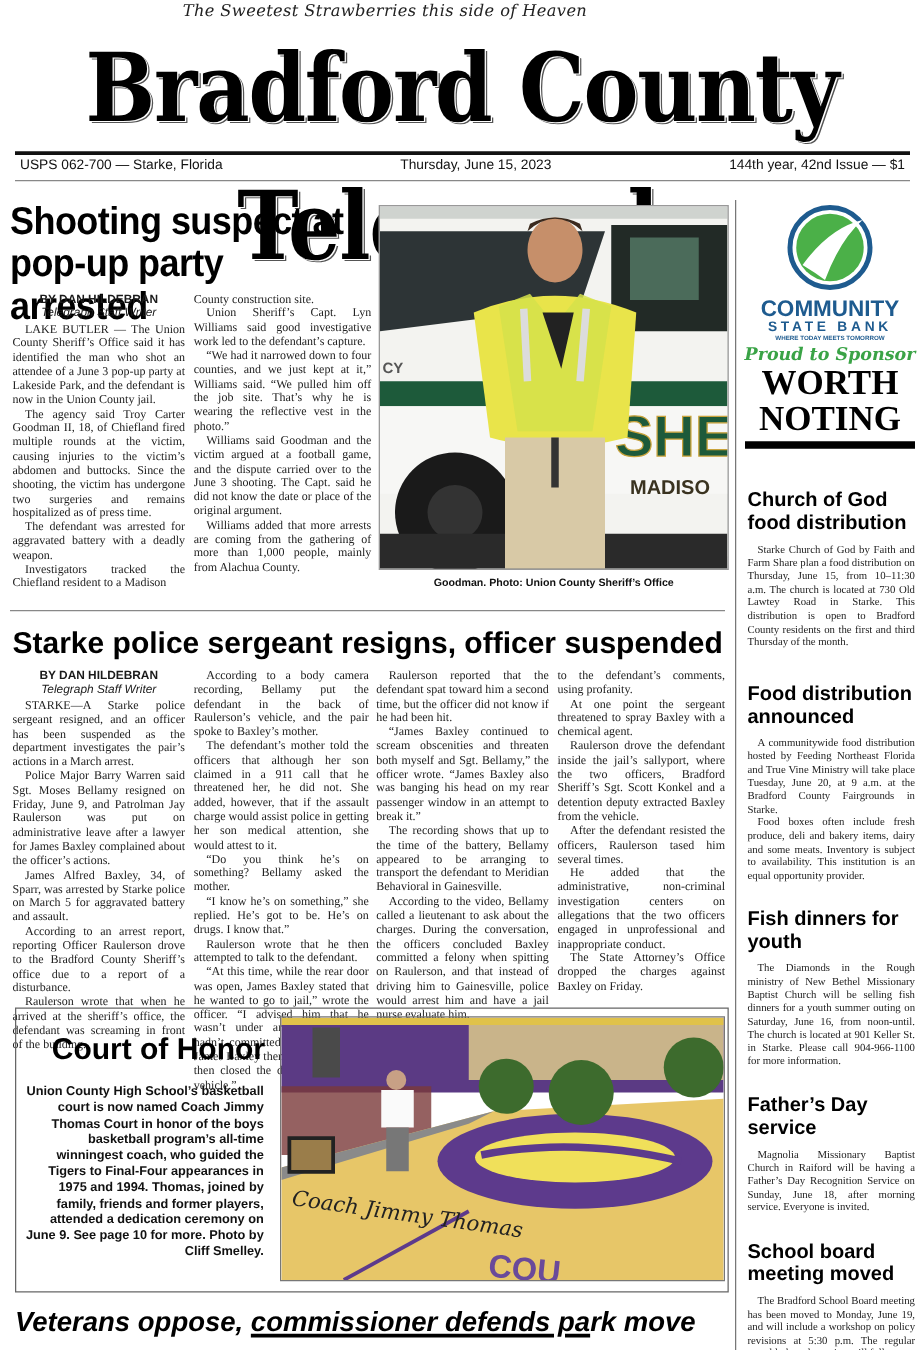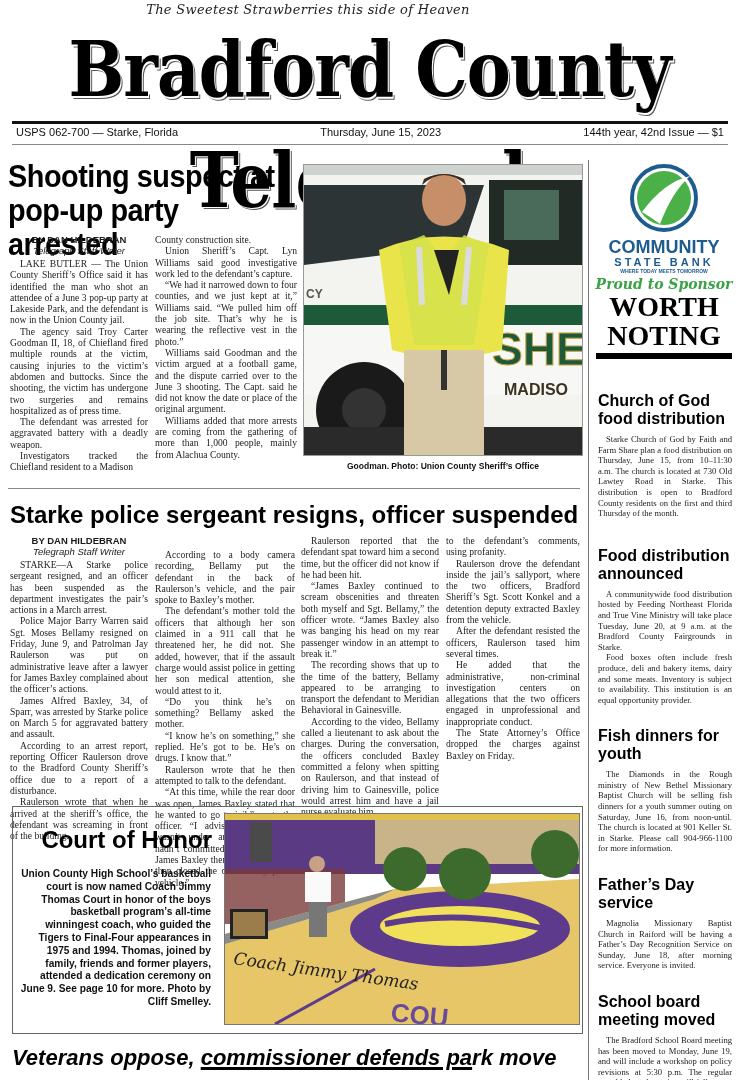--- a/index.html
+++ b/index.html
@@ -113,21 +113,21 @@
   <div class="byline">BY DAN HILDEBRAN</div>
   <div class="byline-sub">Telegraph Staff Writer</div>
   <div class="col" id="ms-col1">
       <p>STARKE—A Starke police sergeant resigned, and an officer has been suspended as the department investigates the pair’s actions in a March arrest.</p>
       <p>Police Major Barry Warren said Sgt. Moses Bellamy resigned on Friday, June 9, and Patrolman Jay Raulerson was put on administrative leave after a lawyer for James Baxley complained about the officer’s actions.</p>
       <p>James Alfred Baxley, 34, of Sparr, was arrested by Starke police on March 5 for aggravated battery and assault.</p>
       <p>According to an arrest report, reporting Officer Raulerson drove to the Bradford County Sheriff’s office due to a report of a disturbance.</p>
       <p>Raulerson wrote that when he arrived at the sheriff’s office, the defendant was screaming in front of the building.</p>
     </div>
 </div>
-<div class="abs" style="left:155px; top:549px; width:140px;">
+<div class="abs" style="left:155px; top:535px; width:140px;">
   <div class="col" id="ms-col2">
       <p>According to a body camera recording, Bellamy put the defendant in the back of Raulerson’s vehicle, and the pair spoke to Baxley’s mother.</p>
       <p>The defendant’s mother told the officers that although her son claimed in a 911 call that he threatened her, he did not. She added, however, that if the assault charge would assist police in getting her son medical attention, she would attest to it.</p>
       <p>“Do you think he’s on something? Bellamy asked the mother.</p>
       <p>“I know he’s on something,” she replied. He’s got to be. He’s on drugs. I know that.”</p>
       <p>Raulerson wrote that he then attempted to talk to the defendant.</p>
       <p>“At this time, while the rear door was open, James Baxley stated that he wanted to go to jail,” wrote the officer. “I advised him that he wasn’t under arrest because he hadn’t committed a crime. At this, James Baxley then spit in my face. I then closed the door to my patrol vehicle.”</p>
     </div>
 </div>
 <div class="abs" style="left:301px; top:535px; width:138px;">
@@ -135,20 +135,21 @@
       <p>Raulerson reported that the defendant spat toward him a second time, but the officer did not know if he had been hit.</p>
       <p>“James Baxley continued to scream obscenities and threaten both myself and Sgt. Bellamy,” the officer wrote. “James Baxley also was banging his head on my rear passenger window in an attempt to break it.”</p>
       <p>The recording shows that up to the time of the battery, Bellamy appeared to be arranging to transport the defendant to Meridian Behavioral in Gainesville.</p>
       <p>According to the video, Bellamy called a lieutenant to ask about the charges. During the conversation, the officers concluded Baxley committed a felony when spitting on Raulerson, and that instead of driving him to Gainesville, police would arrest him and have a jail nurse evaluate him.</p>
       <p>After Baxley spat on Raulerson, the demeanor of both officers changed, with Bellamy responding</p>
     </div>
 </div>
 <div class="abs" style="left:446px; top:535px; width:134px;">
   <div class="col" id="ms-col4">
       <p class="first">to the defendant’s comments, using profanity.</p>
+      <p>At one point the sergeant threatened to spray Baxley with a chemical agent.</p>
       <p>Raulerson drove the defendant inside the jail’s sallyport, where the two officers, Bradford Sheriff’s Sgt. Scott Konkel and a detention deputy extracted Baxley from the vehicle.</p>
       <p>After the defendant resisted the officers, Raulerson tased him several times.</p>
       <p>He added that the administrative, non-criminal investigation centers on allegations that the two officers engaged in unprofessional and inappropriate conduct.</p>
       <p>The State Attorney’s Office dropped the charges against Baxley on Friday.</p>
     </div>
 </div>
 
 <div class="abs honor-box"></div>
 <div class="abs honor-title">Court of Honor</div>
 <div class="abs honor-text">Union County High School’s basketball court is now named Coach Jimmy Thomas Court in honor of the boys basketball program’s all-time winningest coach, who guided the Tigers to Final-Four appearances in 1975 and 1994. Thomas, joined by family, friends and former players, attended a dedication ceremony on June 9. See page 10 for more. Photo by Cliff Smelley.</div>

